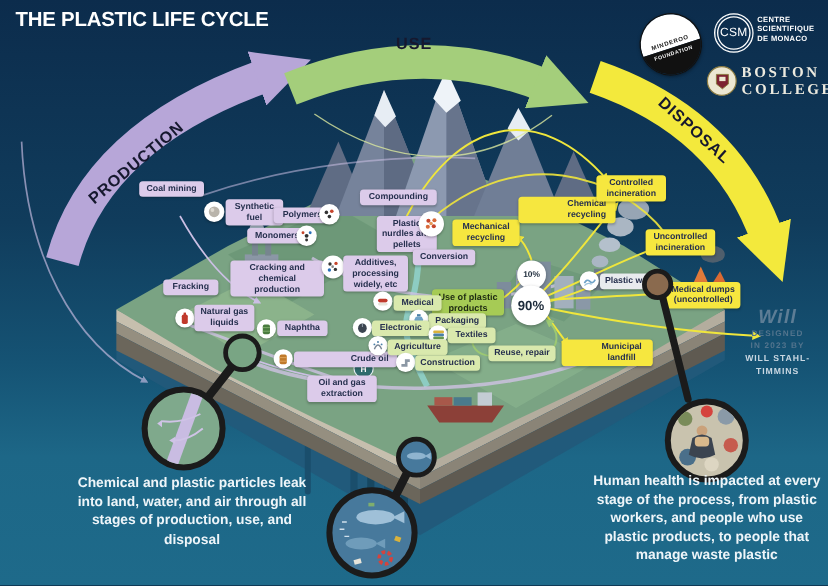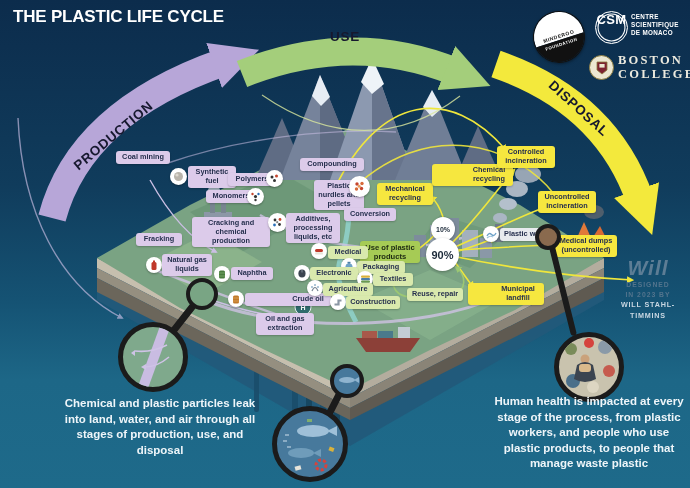--- a/index.html
+++ b/index.html
@@ -31,29 +31,29 @@
   
   .cap{position:absolute;color:#eef5f9;font-weight:600;font-size:11.5px;line-height:1.35;}
   
   #minderoo{left:533px;top:11px;width:50px;height:50px;border-radius:50%;overflow:hidden;
     transform:rotate(-18deg);border:1px solid #111;box-shadow:0 1px 3px rgba(0,0,0,.4);}
   #minderoo .half-top{height:55%;background:#fff;color:#111;font-size:5px;font-weight:800;
     display:flex;align-items:flex-end;justify-content:center;letter-spacing:.6px;padding-bottom:1px;box-sizing:border-box;}
   #minderoo .half-bot{height:45%;background:#111;color:#fff;font-size:4.3px;font-weight:700;
     display:flex;align-items:flex-start;justify-content:center;letter-spacing:.5px;padding-top:2px;box-sizing:border-box;}
   #csm-ring{left:595px;top:11px;width:31px;height:31px;border-radius:50%;border:1.6px solid #fff;
-    box-shadow:inset 0 0 0 1.5px #0f3152,inset 0 0 0 2.6px #fff;display:flex;align-items:flex-start;justify-content:center;
-    color:#fff;font-weight:700;font-size:13px;letter-spacing:.3px;}
+    box-shadow:inset 0 0 0 1.5px #0f3152,inset 0 0 0 2.6px #fff;display:flex;align-items:center;justify-content:center;
+    color:#fff;font-weight:400;font-size:10px;letter-spacing:.3px;}
   .csm-txt{color:#fff;font-size:6.3px;font-weight:800;line-height:1.25;letter-spacing:.3px;}
   #bc-seal{left:589px;top:55px;width:23px;height:23px;border-radius:50%;background:#ece7d2;
     border:1.5px solid #8a7a40;display:flex;align-items:center;justify-content:center;}
   .bc-txt{color:#eceadf;font-family:"Liberation Serif",serif;font-size:12.5px;letter-spacing:2.2px;line-height:1.15;font-weight:600;}
   
   #credit{left:610px;top:256px;width:76px;text-align:center;}
-  #will-logo{color:#5d7d95;font-weight:800;font-size:21px;letter-spacing:1px;font-style:italic;}
+  #will-logo{color:#5d7d95;font-weight:800;font-size:16px;letter-spacing:1px;font-style:italic;}
   .credit-grey{color:#53748d;font-size:6.8px;font-weight:800;letter-spacing:1px;line-height:1.5;}
   .credit-light{color:#c9d7e2;font-size:7.2px;font-weight:800;letter-spacing:.8px;line-height:1.45;}
 </style>
 </head>
 <body>
 
 <div id="canvas">
 
   <svg class="layer" width="690" height="488">
 
@@ -294,21 +294,21 @@
   <div class="ic" style="left:349px;top:176px;width:21px;height:21px;">
     <svg width="15" height="15">
         <circle cx="5" cy="5" r="1.7" fill="#c6452c"></circle>
         <circle cx="10" cy="4.5" r="1.7" fill="#d86a3a"></circle>
         <circle cx="4.5" cy="10" r="1.7" fill="#d86a3a"></circle>
         <circle cx="9.5" cy="9.5" r="1.7" fill="#c6452c"></circle>
         <circle cx="7.2" cy="7.2" r="1.5" fill="#e89a5a"></circle>
       </svg>
   </div>
   <div class="lbl purple" style="left:344px;top:208px;width:44px;">Conversion</div>
-  <div class="lbl purple" style="left:286px;top:213px;width:46px;">Additives, processing liquids, etc</div>
+  <div class="lbl purple" style="left:286px;top:213px;width:46px;">Additives, processing widely, etc</div>
 
   <div class="lbl dkgreen" style="left:360px;top:241px;width:52px;font-size:7.6px;">Use of plastic products</div>
   <div class="ic" style="left:311px;top:243px;width:16px;height:16px;">
     <svg width="10" height="10">
         <rect x="1" y="3" width="8" height="3" rx="1.5" fill="#c0392b"></rect>
         <rect x="1" y="6.2" width="8" height="2.4" rx="1.2" fill="#e8e4da"></rect>
       </svg>
   </div>
   <div class="lbl green" style="left:328px;top:246px;width:32px;">Medical</div>
   <div class="ic" style="left:341px;top:258px;width:16px;height:16px;">

